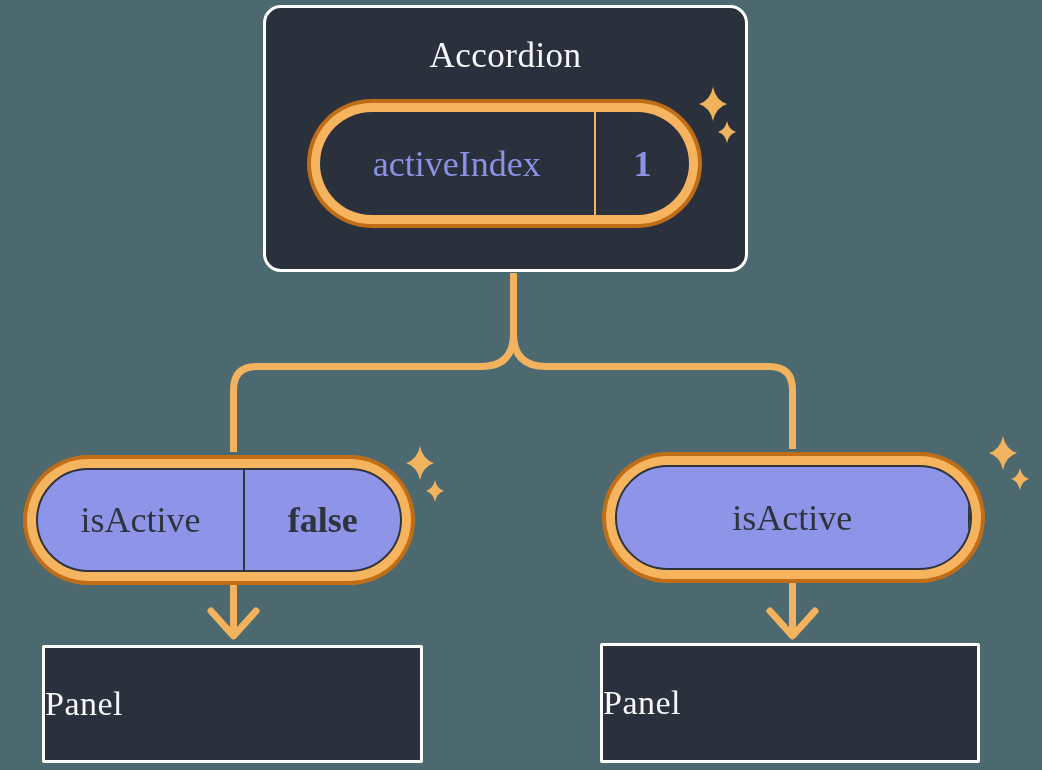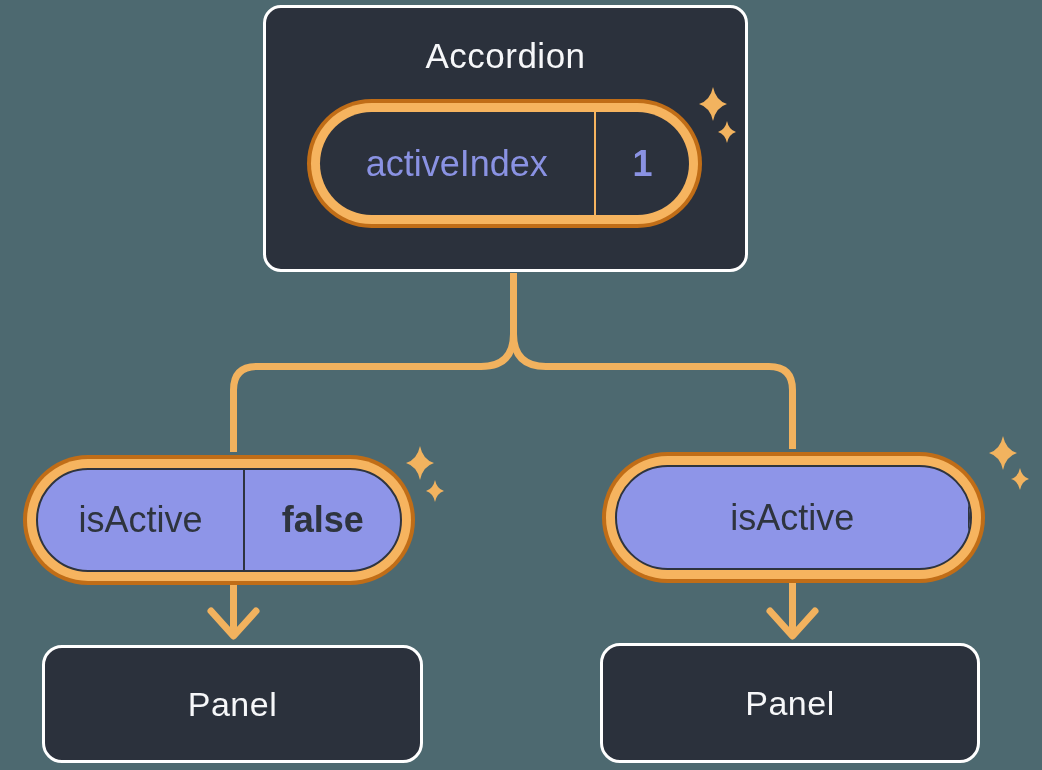--- a/index.html
+++ b/index.html
@@ -5,21 +5,21 @@
   html, body {
     margin: 0;
     padding: 0;
     background: #ffffff;
   }
   .canvas {
     position: relative;
     width: 1042px;
     height: 770px;
     background: var(--canvas-bg, #4d6970);
-    font-family: Liberation Sans, sans-serif;
+    font-family: Liberation Serif, serif;
     overflow: hidden;
   }
 
   
   .card {
     position: absolute;
     background: var(--card-fill, #2b313c);
     border: 3px solid var(--card-border, #ffffff);
     box-sizing: border-box;
   }
@@ -31,24 +31,24 @@
   .card-title {
     position: absolute;
     top: 28px; left: 0; right: 0;
     text-align: center;
     font-size: 35px;
     font-weight: 500;
     letter-spacing: 0.5px;
     color: var(--text-light, #f6f7f9);
   }
   .panel {
-    border-radius: 20px;
+    border-radius: 2px;
     display: flex;
     align-items: center;
-    justify-content: center;
+    justify-content: flex-start;
   }
   .panel-label {
     font-size: 34px;
     font-weight: 500;
     letter-spacing: 0.5px;
     color: var(--text-light, #f6f7f9);
   }
   .left-panel  { left: 42px;  top: 645px; width: 381px; height: 118px; }
   .right-panel { left: 600px; top: 643px; width: 380px; height: 120px; }
 

